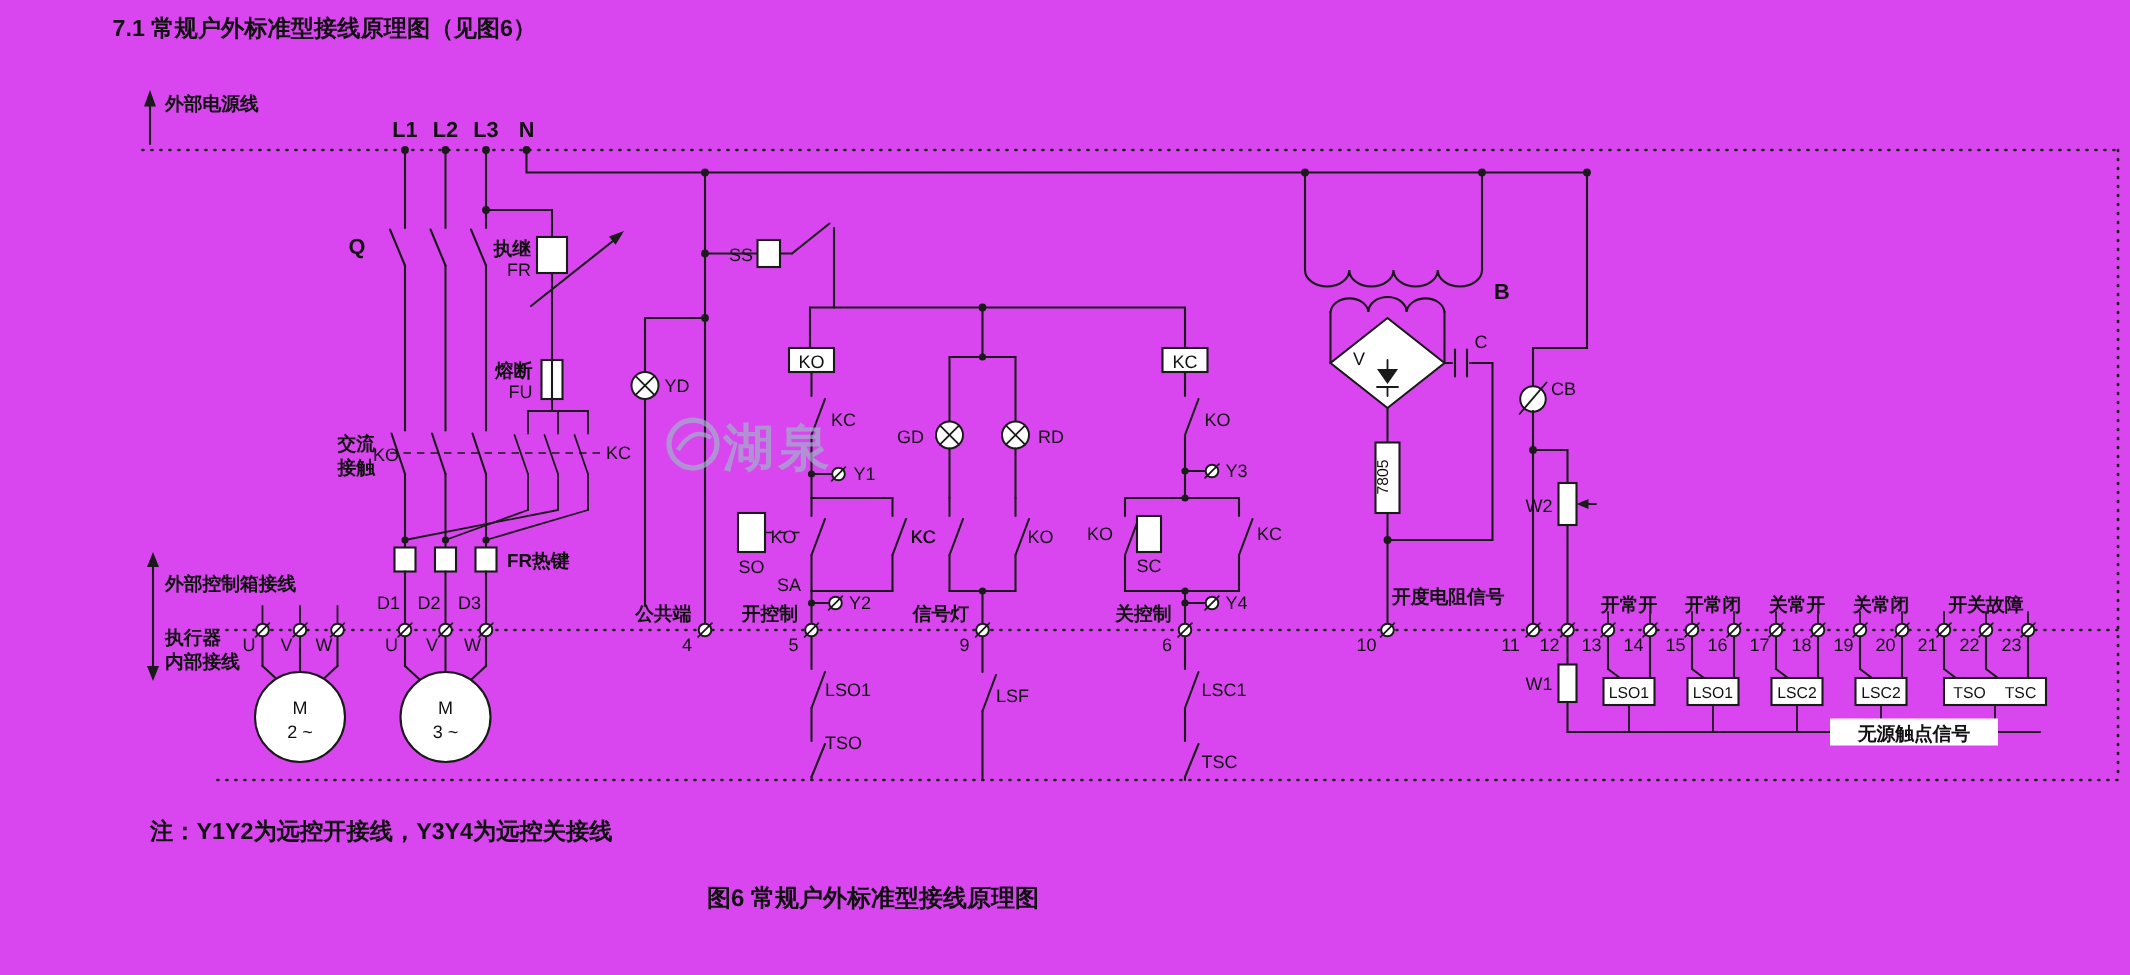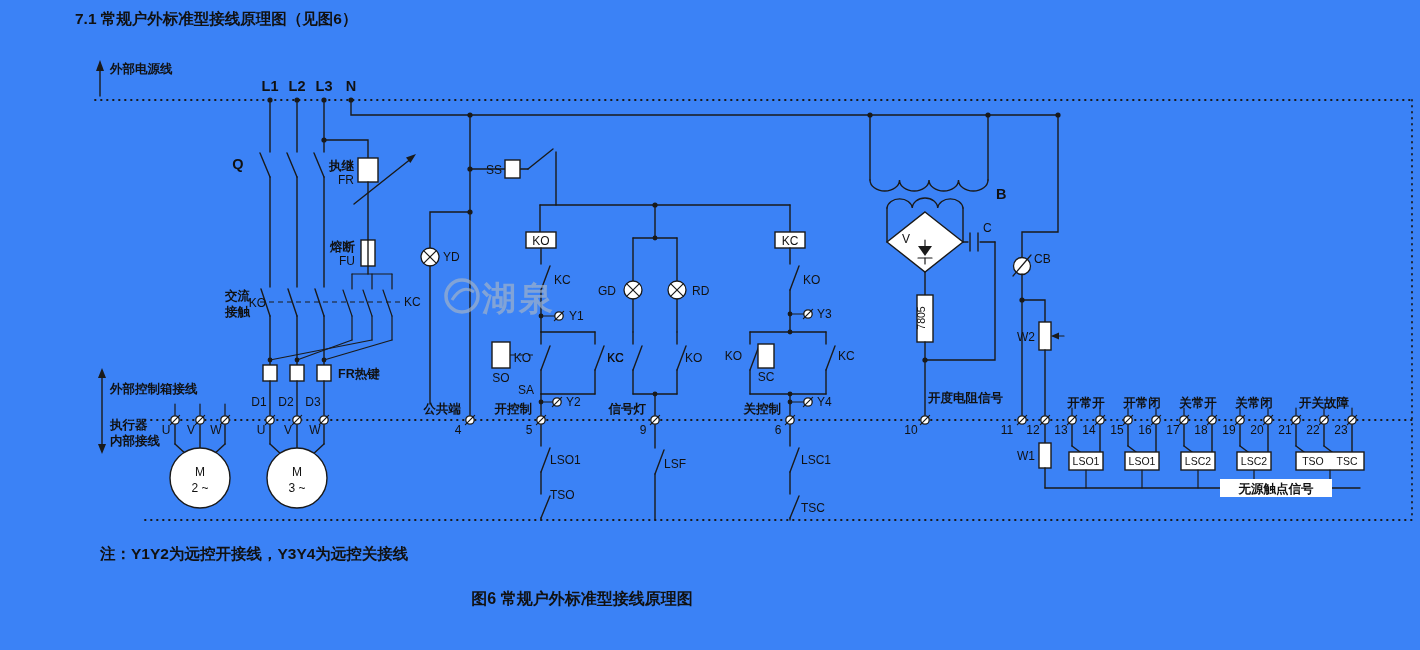--- a/index.html
+++ b/index.html
@@ -1,16 +1,16 @@
 <!DOCTYPE html>
 <html><head>
 <meta charset="utf-8">
 <style>
   html,body{margin:0;padding:0;background:#fff;}
-  .page{position:relative;width:1420px;height:650px;background:#3b82f6;overflow:hidden;
+  .page{position:relative;width:1420px;height:650px;background:#d946ef;overflow:hidden;
         font-family:"Liberation Sans","DejaVu Sans",sans-serif;}
   svg{display:block;}
   
   .w{stroke:#1a1a1a;stroke-width:1.4;fill:none;stroke-linecap:round;}
   .w2{stroke:#1a1a1a;stroke-width:1.2;fill:none;stroke-linecap:round;}
   .dotl{stroke:#1a1a1a;stroke-width:1.8;stroke-dasharray:0.6 5.4;stroke-linecap:round;fill:none;}
   .dash{stroke:#1a1a1a;stroke-width:1.1;stroke-dasharray:5 4;fill:none;}
   .box{fill:#fff;stroke:#1a1a1a;stroke-width:1.4;}
   .jdot{fill:#1a1a1a;}
   .term{fill:#fff;stroke:#1a1a1a;stroke-width:1.3;}

